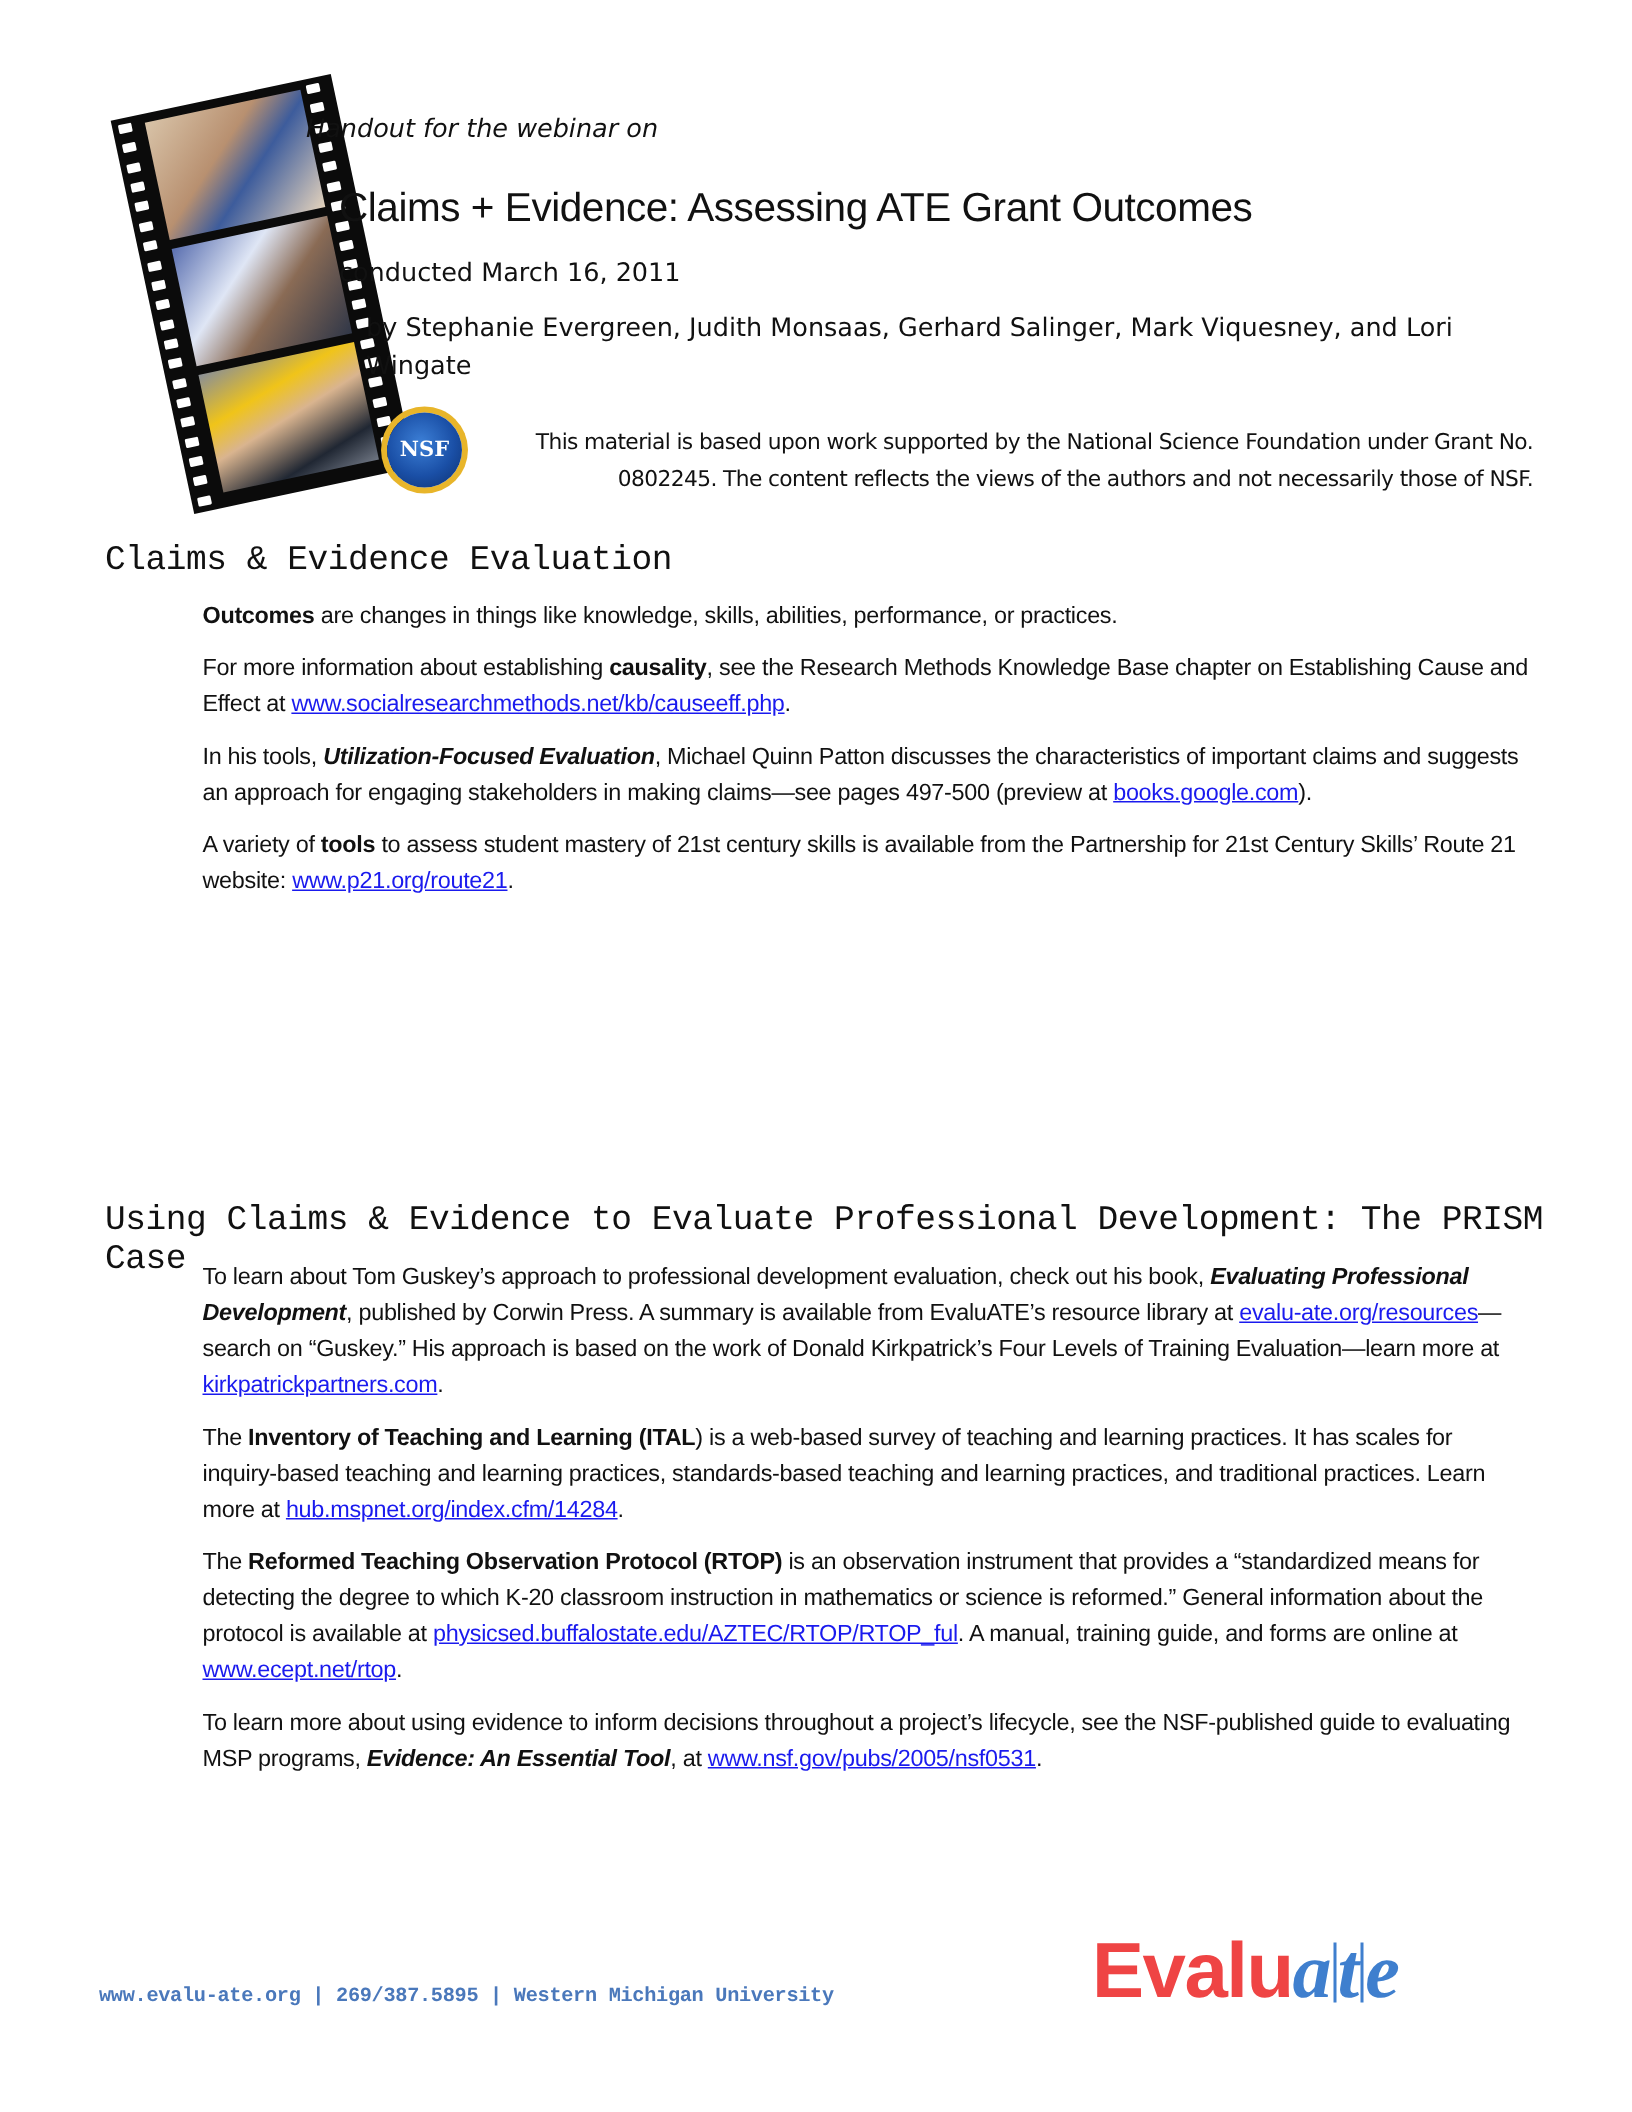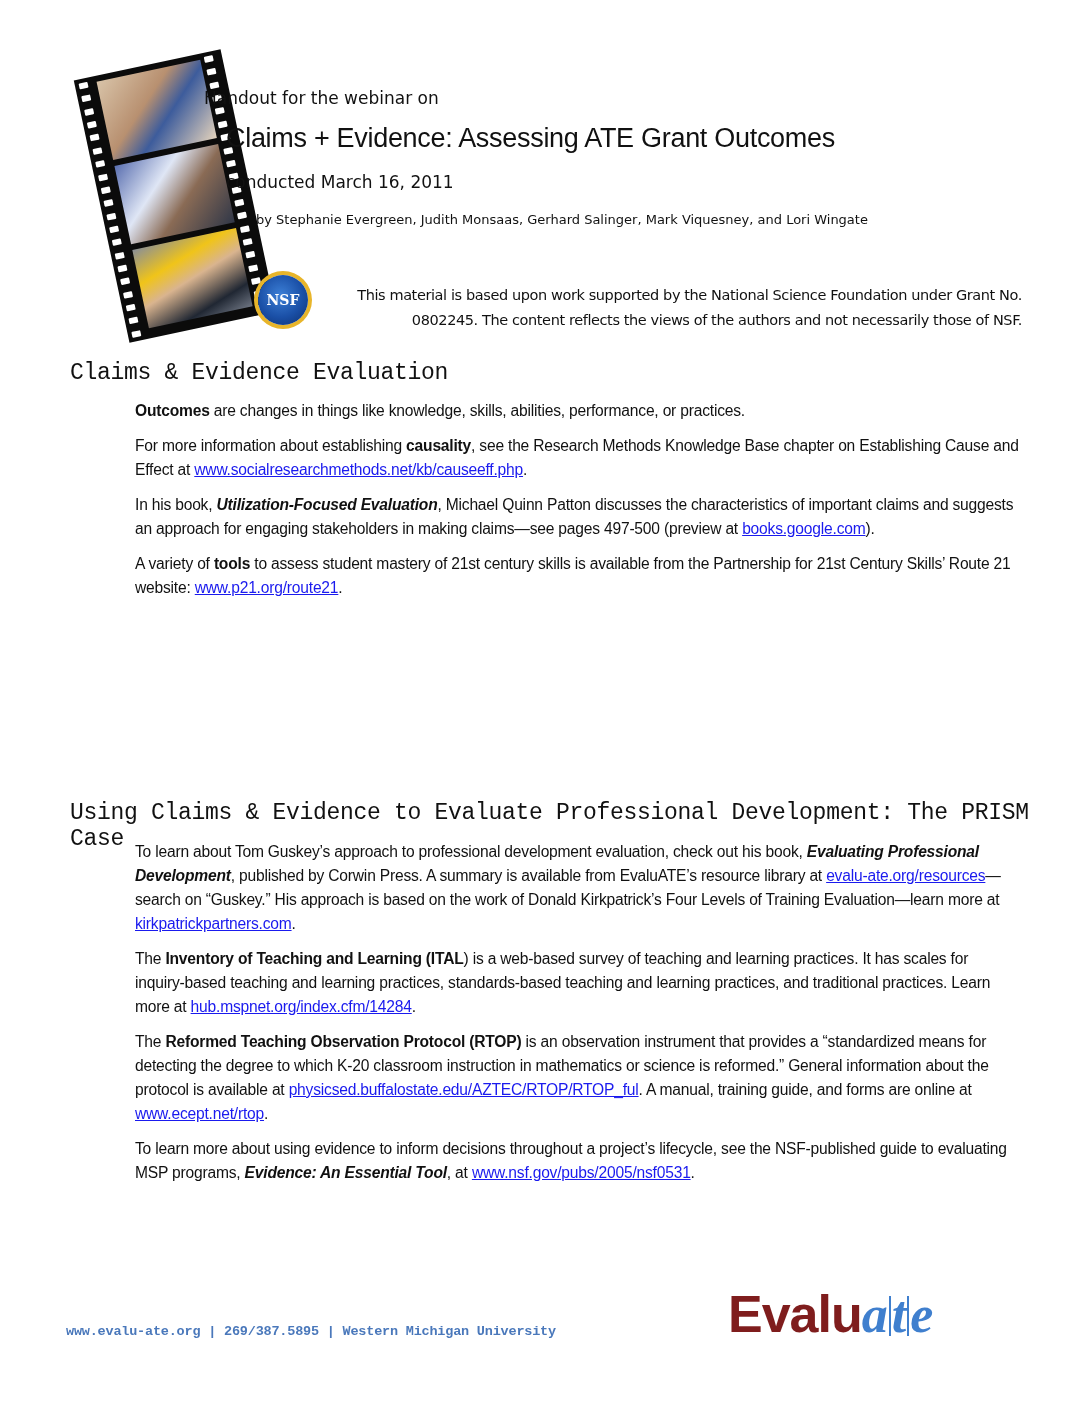--- a/index.html
+++ b/index.html
@@ -12,39 +12,39 @@
     left: 100px;
   }
   .film .holes { position: absolute; top: 4px; bottom: 4px; width: 14px; display: flex; flex-direction: column; justify-content: space-between; }
   .film .holes.l { left: 4px; } .film .holes.r { right: 4px; }
   .film .holes span { display: block; width: 9px; height: 6px; background: #fff; border-radius: 1px; }
   .film .frame { position: absolute; left: 22px; right: 22px; height: 80px; }
   .f1 { top: 6px; background: linear-gradient(135deg,#d8c3a8 0%,#b89070 40%,#3d5c9c 60%,#e3d2bc 100%); }
   .f2 { top: 92px; background: linear-gradient(135deg,#5a6fb0 0%,#dfe6f5 35%,#8a6b55 60%,#303748 100%); }
   .f3 { top: 178px; background: linear-gradient(160deg,#8a8f96 0%,#f0c419 30%,#d9b48f 50%,#202733 80%,#6d7481 100%); }
 
-  .hdr-line1 { position: absolute; left: 204px; top: 88px; font-size: 17px; font-family: "DejaVu Sans", sans-serif; }
+  .hdr-line1 { position: absolute; left: 204px; top: 76px; font-size: 17px; font-family: "DejaVu Sans", sans-serif; font-style: italic; }
   .hdr-title { position: absolute; left: 226px; top: 123px; font-size: 27px; font-family: "Liberation Sans", sans-serif; letter-spacing: -0.3px; }
   .hdr-date { position: absolute; left: 226px; top: 172px; font-size: 17px; font-family: "DejaVu Sans", sans-serif; }
-  .hdr-authors { position: absolute; left: 256px; top: 207px; width: 730px; font-size: 13px; line-height: 25px; font-family: "DejaVu Sans", sans-serif; }
+  .hdr-authors { position: absolute; left: 244px; top: 207px; width: 730px; font-size: 17px; line-height: 25px; font-family: "DejaVu Sans", sans-serif; }
   .nsf-logo { position: absolute; left: 258px; top: 275px; width: 50px; height: 50px; border-radius: 50%;
     background: radial-gradient(circle at 45% 40%, #3c7fd6 0%, #1a4fa6 55%, #0d2f6d 100%);
     box-shadow: 0 0 0 4px #e8b52a; display: flex; align-items: center; justify-content: center;
     color: #fff; font-family: "DejaVu Serif", serif; font-weight: bold; font-size: 14px; }
   .nsf-note { position: absolute; left: 332px; top: 283px; width: 690px; font-size: 14.5px; line-height: 25px; font-family: "DejaVu Sans", sans-serif; letter-spacing: -0.4px; text-align: right; }
 
   h2.section { position: absolute; left: 70px; margin: 0; font-weight: normal; font-size: 23px; font-family: Liberation Mono, monospace; letter-spacing: -0.3px; }
   .content { position: absolute; left: 135px; width: 885px; font-family: "Liberation Sans", sans-serif; font-size: 15.6px; line-height: 24px; letter-spacing: -0.2px; }
   .content p { margin: 0 0 11px 0; }
   a.lnk { color: #1a1aee; text-decoration: underline; }
   b { font-weight: bold; }
 
   .footer-text { position: absolute; left: 66px; top: 1324px; font-family: Liberation Mono, monospace; font-weight: bold; font-size: 13.5px; color: #4a78bb; letter-spacing: -0.2px; }
   .logo { position: absolute; left: 728px; top: 1284px; font-size: 52px; line-height: 60px; }
-  .logo .lk { font-family: "Liberation Sans", sans-serif; font-weight: bold; color: #7f1d1d; letter-spacing: -1px; }
+  .logo .lk { font-family: "Liberation Sans", sans-serif; font-weight: bold; color: #ef4444; letter-spacing: -1px; }
   .logo .lb { font-family: "Liberation Serif", serif; font-style: italic; font-weight: bold; color: #3f7fce; }
   .logo .bar { display: inline-block; width: 2px; height: 40px; background: #3f7fce; vertical-align: -4px; margin: 0 1px; }
 </style>
 </head>
 <body>
 
 <div class="film">
   <div class="holes l">
       <span></span>
       <span></span>
@@ -100,21 +100,21 @@
 <div class="hdr-authors">by Stephanie Evergreen, Judith Monsaas, Gerhard Salinger, Mark Viquesney, and Lori Wingate</div>
 <div class="nsf-logo">
     <span>NSF</span>
   </div>
 <div class="nsf-note">This material is based upon work supported by the National Science Foundation under Grant No. 0802245. The content reflects the views of the authors and not necessarily those of NSF.</div>
 
 <h2 class="section" style="top:360px;">Claims &amp; Evidence Evaluation</h2>
 <div class="content" style="top:399px;">
   <p><b>Outcomes</b><span> are changes in things like knowledge, skills, abilities, performance, or practices.</span></p>
   <p><span>For more information about establishing </span><b>causality</b><span>, see the Research Methods Knowledge Base chapter on Establishing Cause and Effect at </span><a class="lnk">www.socialresearchmethods.net/kb/causeeff.php</a><span>.</span></p>
-  <p><span>In his book, </span><b><i>Utilization-Focused Evaluation</i></b><span>, Michael Quinn Patton discusses the characteristics of important claims and suggests an approach for engaging stakeholders in making claims—see pages 497-500 (preview at </span><a class="lnk">books.google.com</a><span>).</span></p>
+  <p><span>In his tools, </span><b><i>Utilization-Focused Evaluation</i></b><span>, Michael Quinn Patton discusses the characteristics of important claims and suggests an approach for engaging stakeholders in making claims—see pages 497-500 (preview at </span><a class="lnk">books.google.com</a><span>).</span></p>
   <p><span>A variety of </span><b>tools</b><span> to assess student mastery of 21st century skills is available from the Partnership for 21st Century Skills’ Route 21 website: </span><a class="lnk">www.p21.org/route21</a><span>.</span></p>
 </div>
 
 <h2 class="section" style="top:800px;">Using Claims &amp; Evidence to Evaluate Professional Development: The PRISM Case</h2>
 <div class="content" style="top:840px;">
   <p><span>To learn about Tom Guskey’s approach to professional development evaluation, check out his book, </span><b><i>Evaluating Professional Development</i></b><span>, published by Corwin Press. A summary is available from EvaluATE’s resource library at </span><a class="lnk">evalu-ate.org/resources</a><span>—search on “Guskey.” His approach is based on the work of Donald Kirkpatrick’s Four Levels of Training Evaluation—learn more at </span><a class="lnk">kirkpatrickpartners.com</a><span>.</span></p>
   <p><span>The </span><b>Inventory of Teaching and Learning (ITAL</b><span>) is a web-based survey of teaching and learning practices. It has scales for inquiry-based teaching and learning practices, standards-based teaching and learning practices, and traditional practices. Learn more at </span><a class="lnk">hub.mspnet.org/index.cfm/14284</a><span>.</span></p>
   <p><span>The </span><b>Reformed Teaching Observation Protocol (RTOP)</b><span> is an observation instrument that provides a “standardized means for detecting the degree to which K-20 classroom instruction in mathematics or science is reformed.” General information about the protocol is available at </span><a class="lnk">physicsed.buffalostate.edu/AZTEC/RTOP/RTOP_ful</a><span>. A manual, training guide, and forms are online at </span><a class="lnk">www.ecept.net/rtop</a><span>.</span></p>
   <p><span>To learn more about using evidence to inform decisions throughout a project’s lifecycle, see the NSF-published guide to evaluating MSP programs, </span><b><i>Evidence: An Essential Tool</i></b><span>, at </span><a class="lnk">www.nsf.gov/pubs/2005/nsf0531</a><span>.</span></p>
 </div>

